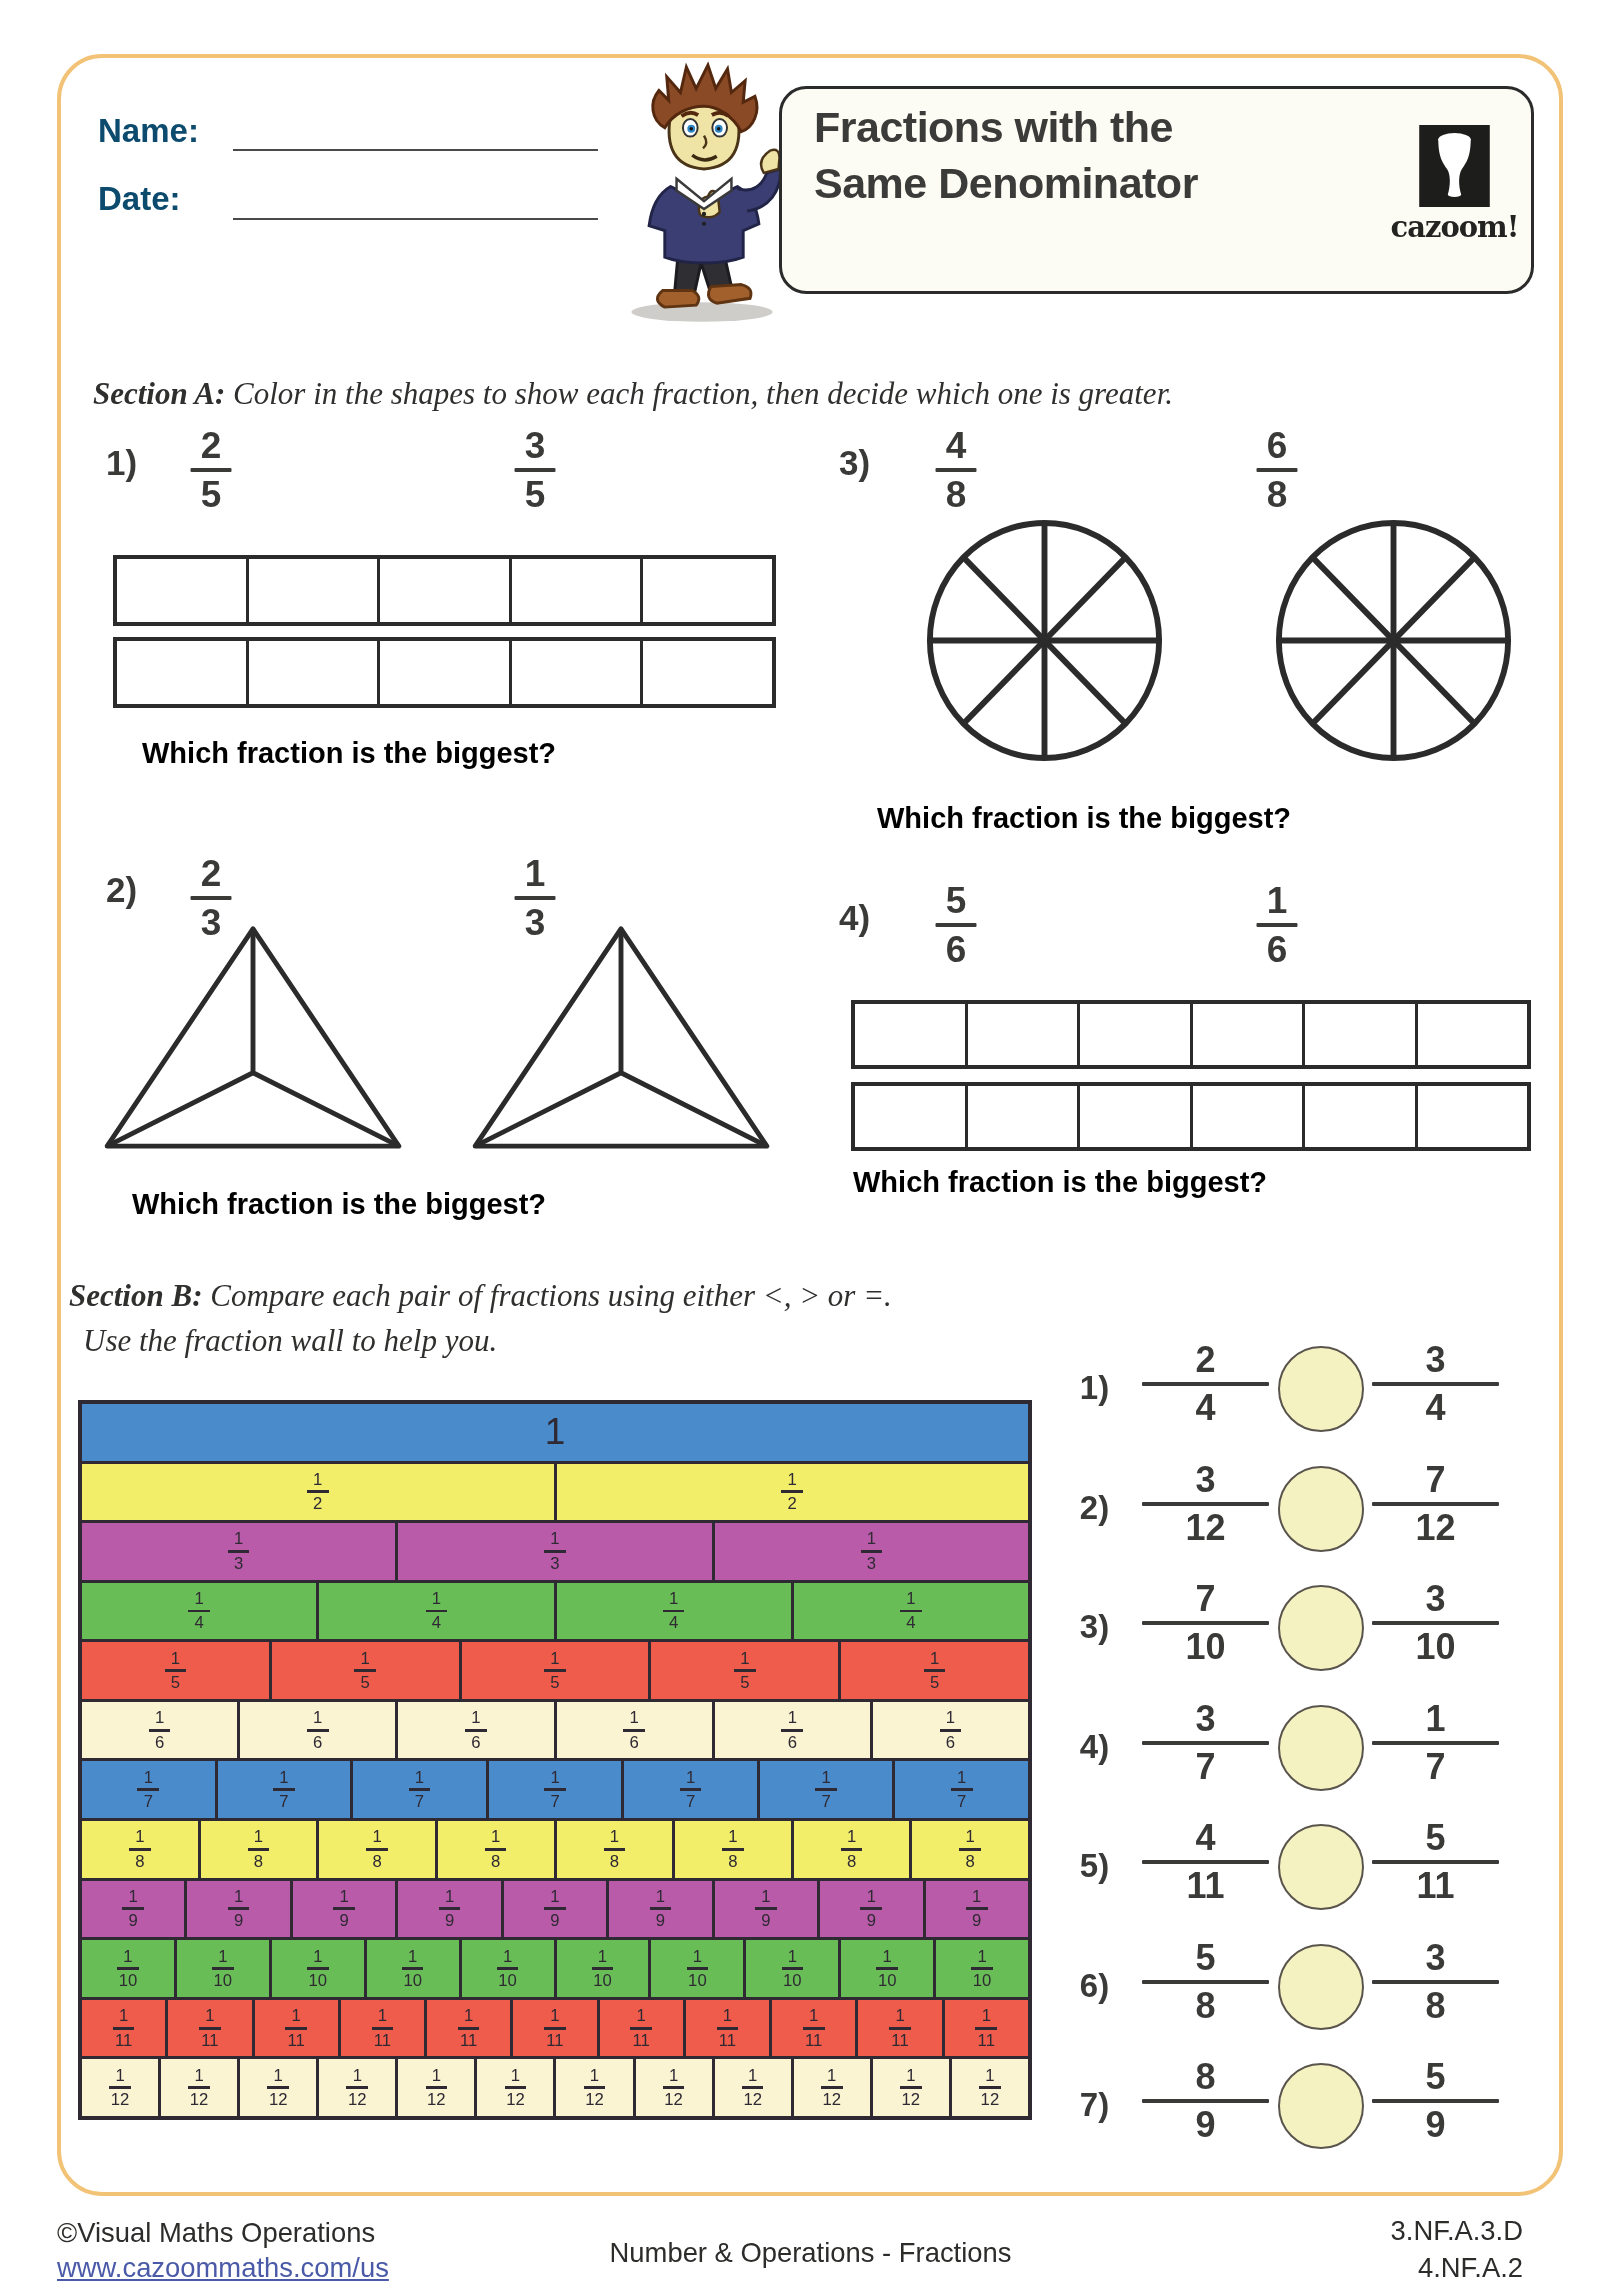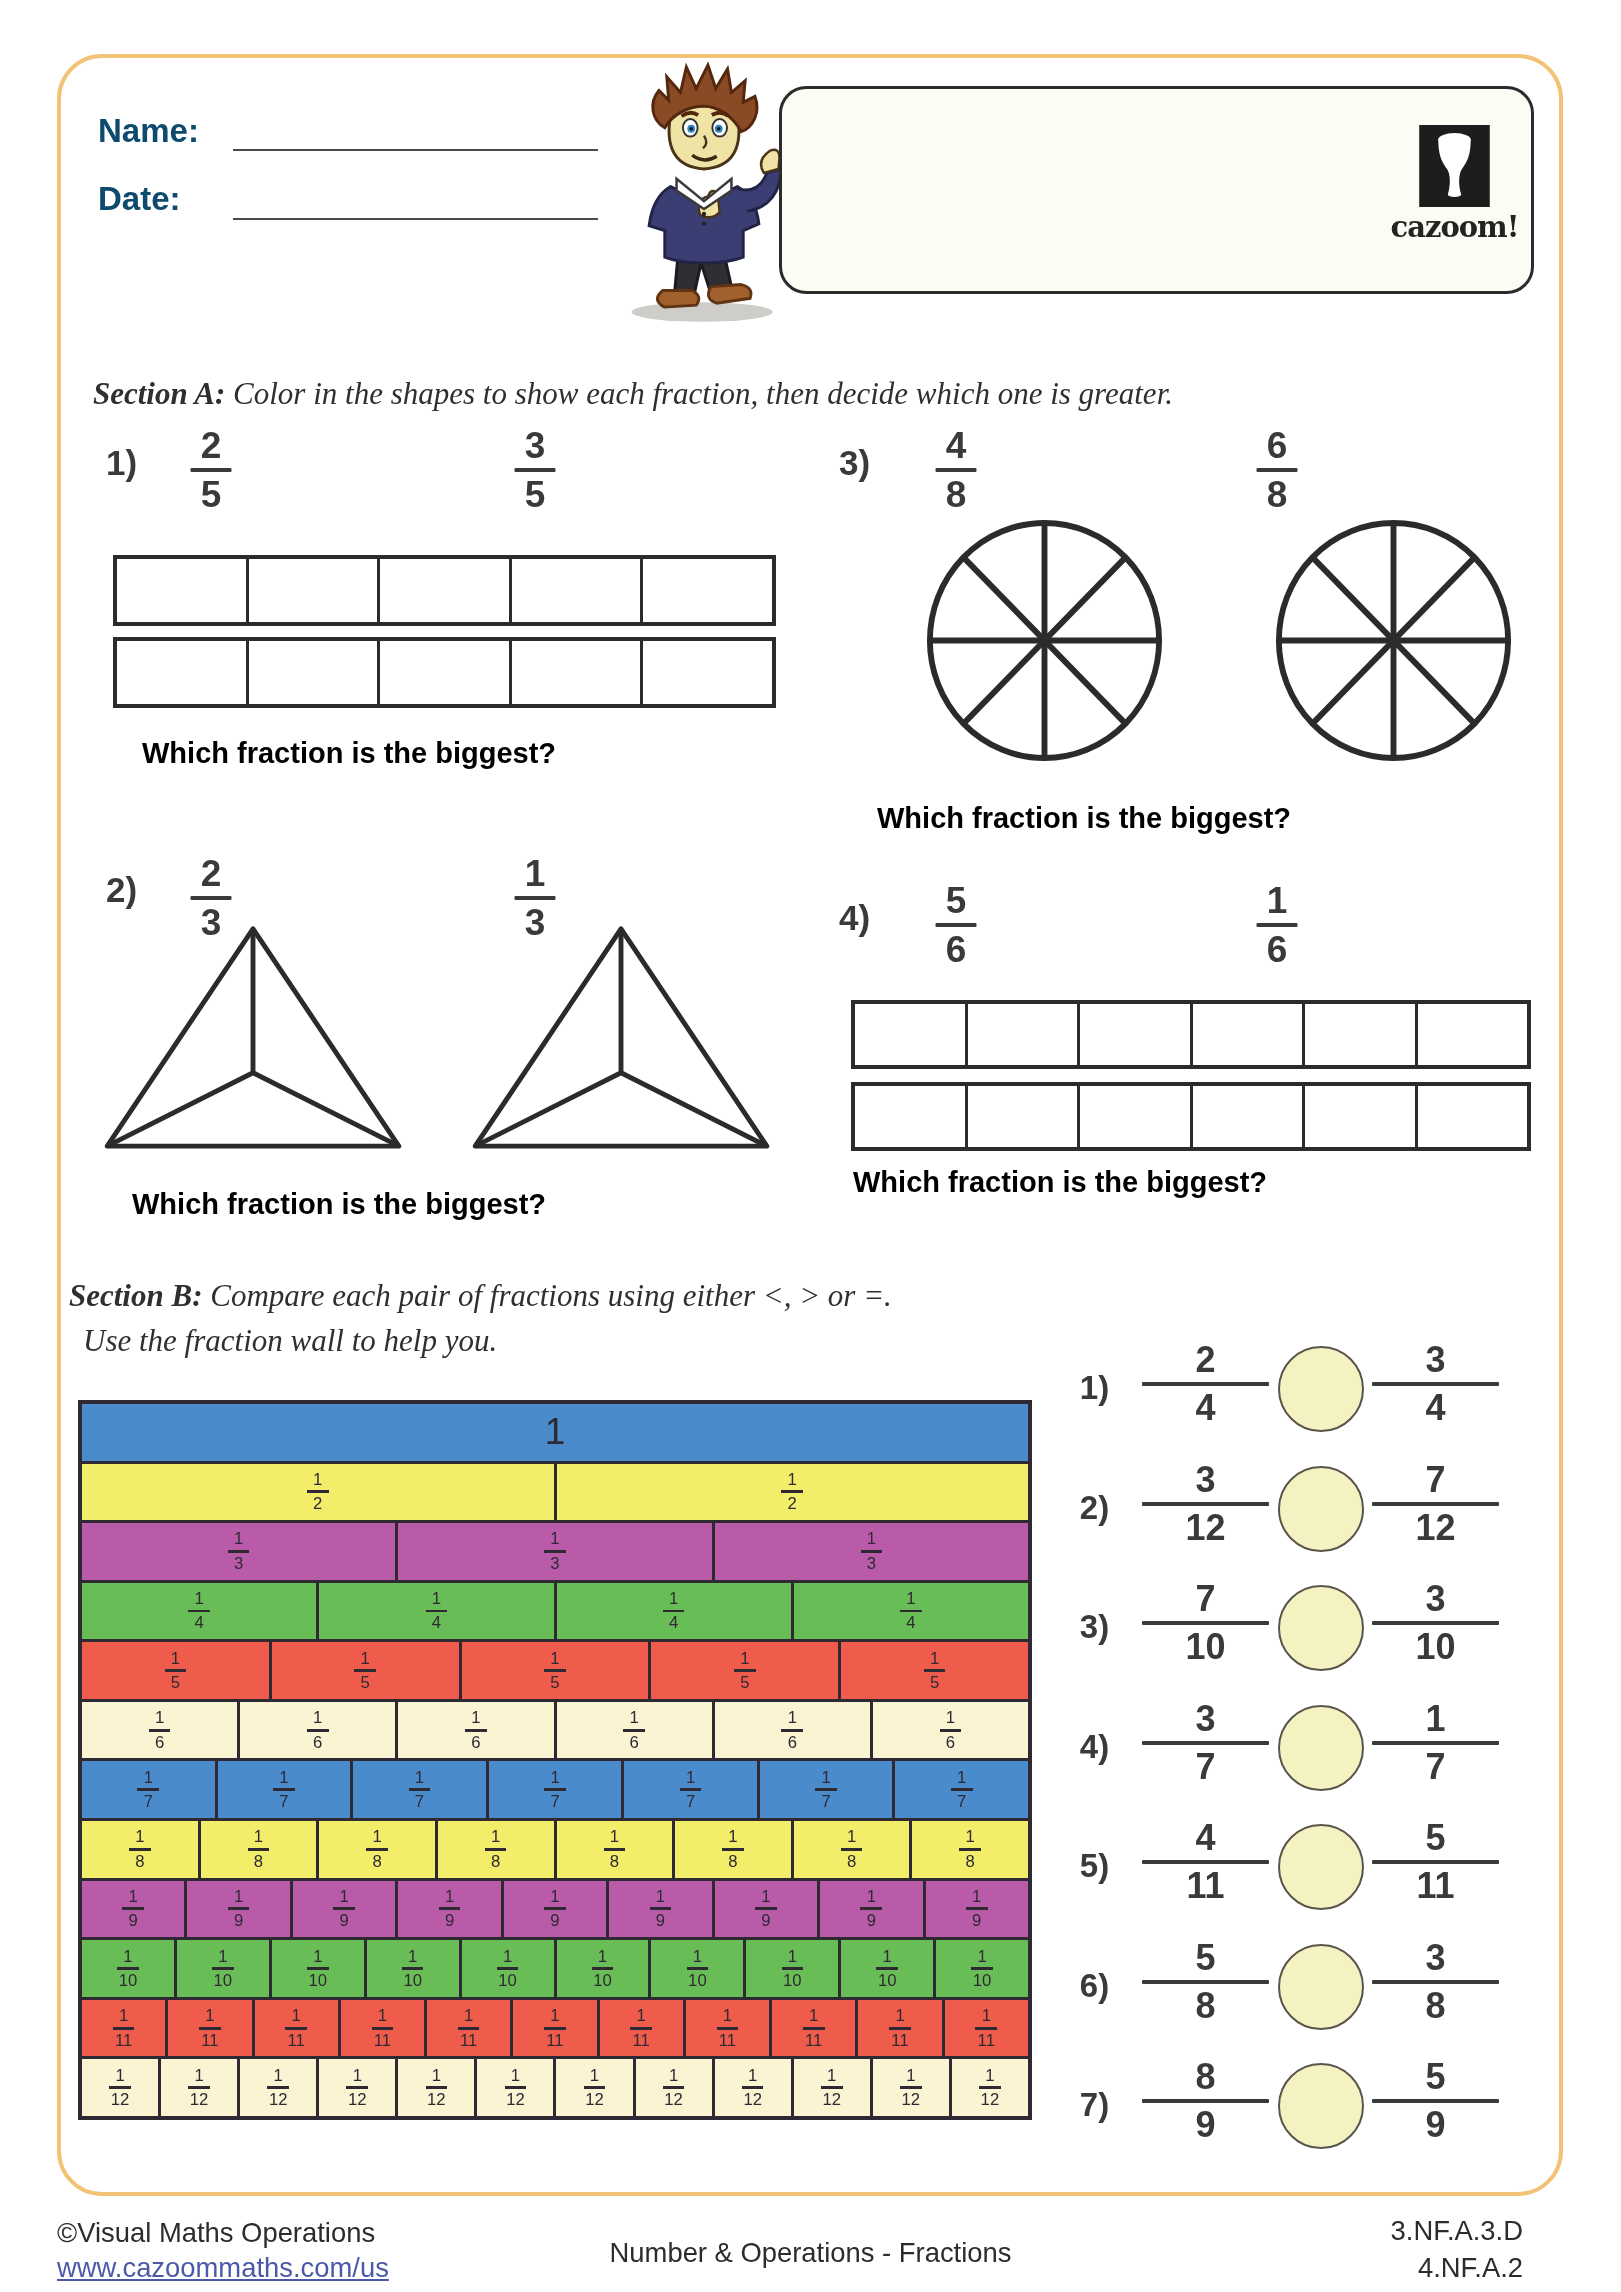--- a/index.html
+++ b/index.html
@@ -106,20 +106,22 @@
   <circle cx="87" cy="73" r="1.8" fill="#111"></circle>
     <circle cx="115" cy="73" r="1.8" fill="#111"></circle>
   <path d="M77,60 q9,-6 17,-1" fill="none" stroke="#54280e" stroke-width="4"></path>
   <path d="M108,59 q9,-5 17,1" fill="none" stroke="#54280e" stroke-width="4"></path>
   <path d="M100,80 q5,8 -1,13" fill="none" stroke="#4a3418" stroke-width="2.5"></path>
   <path d="M88,100 q12,9 25,1" fill="none" stroke="#3a2a12" stroke-width="3.5"></path>
 </svg>
 
 <div class="abs title-box"></div>
 <div class="abs title-text">
+  <div>Fractions with the</div>
+  <div>Same Denominator</div>
 </div>
 <svg class="abs logo-box" viewBox="0 0 74 86">
   <rect width="74" height="86" fill="#1d1d1b"></rect>
   <ellipse cx="37" cy="15" rx="17" ry="6.5" fill="#fff"></ellipse>
   <path d="M20,15 C20,34 25,40 29,46 C33,52 33,63 30,73 L44,73 C41,63 41,52 45,46 C49,40 54,34 54,15 Z" fill="#fff"></path>
   <ellipse cx="37" cy="73" rx="7" ry="2.5" fill="#fff"></ellipse>
 </svg>
 <div class="abs logo-word">cazoom!</div>
 
 <div class="abs section-heading" style="left:93px;top:376px;">

